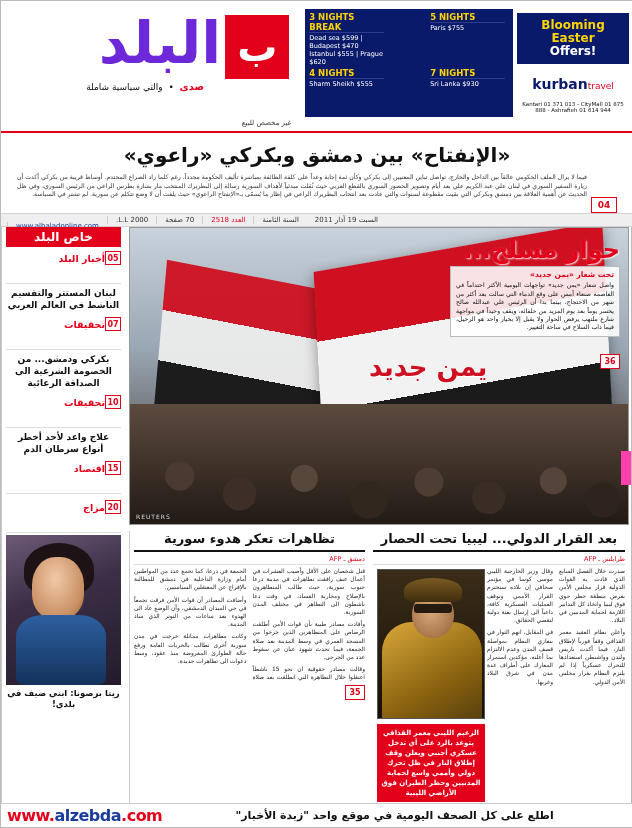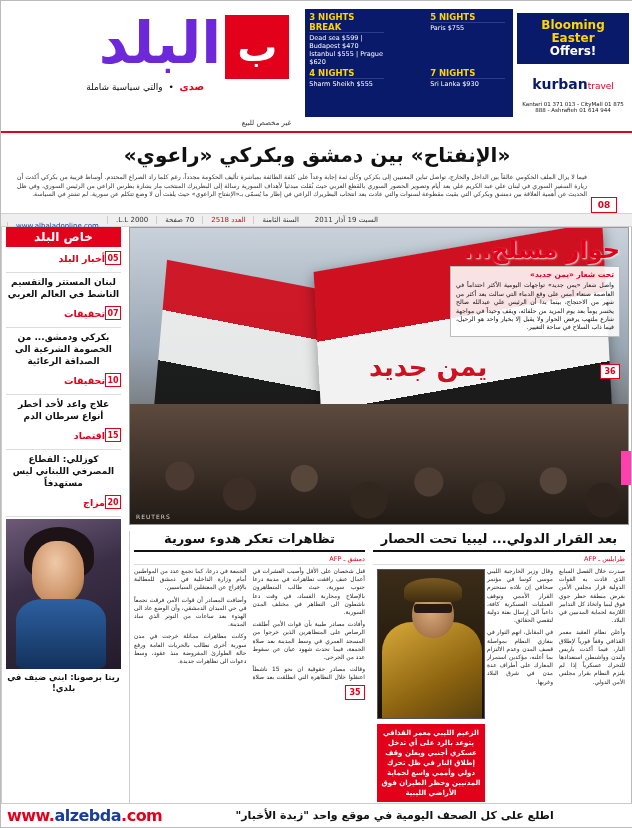--- a/index.html
+++ b/index.html
@@ -179,21 +179,21 @@
     background: #fff;
   }
   .sb-title {
     background: #e2001a; color: #fff;
     font-size: 12px; font-weight: bold;
     text-align: center; padding: 3px 0; margin-bottom: 4px;
   }
   .sb-item { margin-bottom: 6px; }
   .sb-head {
     display: flex; flex-direction: row-reverse; align-items: center;
-    border-bottom: 1px solid #ddd; padding-bottom: 7px;
+    border-bottom: 1px solid #ddd; padding-bottom: 18px;
   }
   .sb-kicker {
     color: #e2001a; font-size: 9.5px; font-weight: bold; flex: 1;
     text-align: right;
   }
   .sb-num {
     width: 16px; height: 14px; border: 1px solid #e2001a;
     color: #e2001a; font-size: 8px; font-weight: bold;
     display: flex; align-items: center; justify-content: center;
   }
@@ -288,21 +288,21 @@
     border: 1px solid #bbb;
     padding: 4px 5px;
     font-size: 6.2px; line-height: 8.4px; color: #111;
     text-align: justify;
   }
   .photo-box .bx-title {
     color: #e2001a; font-weight: bold; font-size: 7.5px; display: block;
     margin-bottom: 2px;
   }
   .photo-num {
-    position: absolute; right: 8px; top: 136px;
+    position: absolute; right: 8px; top: 126px;
     width: 20px; height: 15px; background: #fff; border: 1px solid #e2001a;
     color: #e2001a; font-size: 8px; font-weight: bold;
     display: flex; align-items: center; justify-content: center;
   }
   .photo-credit {
     position: absolute; left: 6px; bottom: 4px;
     color: #ddd; font-size: 6px; letter-spacing: 1px;
   }
 
   .lower {
@@ -448,21 +448,21 @@
             <div class="pkg-line">Sri Lanka $930</div>
           </div>
         </div>
       </div>
     </div>
   </div>
 
   <div class="headband">
     <div class="head-title">«الإنفتاح» بين دمشق وبكركي «راعوي»</div>
     <div class="head-body">
-      <div class="pagebox">08</div>
+      <div class="pagebox">04</div>
       <span>فيما لا يزال الملف الحكومي عالقاً بين الداخل والخارج، تواصل تباين المعنيين إلى بكركي وكأن ثمة إجابة وعداً على كلفة الطائفة بمباشرة تأليف الحكومة مجدداً، رغم كلما زاد الصراع المحتدم. أوساط قريبة من بكركي أكدت أن زيارة السفير السوري في لبنان علي عبد الكريم علي بعد أيام وتصوير الحضور السوري بالقطع العربي حيث نُقلت مبدئياً لأهداف السورية رسالة إلى البطريرك المنتخب مار بشارة بطرس الراعي من الرئيس السوري، وفي ظل الحديث عن أهمية العلاقة بين دمشق وبكركي التي بقيت مقطوعة لسنوات والتي عادت بعد انتخاب البطريرك الراعي في إطار ما يُسمّى بـ«الإنفتاح الراعوي» حيث يلفت أن لا وضع تتكلم عن سورية. لم تشترِ في السياسة.</span>
     </div>
   </div>
 
   <div class="infostrip">
     <div class="cell url">www.albaladonline.com</div>
     <div class="cell">2000 L.L.</div>
     <div class="cell">70 صفحة</div>
     <div class="cell red">العدد 2518</div>
     <div class="cell">السنة الثامنة</div>
@@ -496,21 +496,20 @@
           <div class="sb-num">10</div>
         </div>
         <div class="sb-text">علاج واعد لأحد أخطر أنواع سرطان الدم</div>
       </div>
 
       <div class="sb-item">
         <div class="sb-head">
           <div class="sb-kicker">اقتصاد</div>
           <div class="sb-num">15</div>
         </div>
-        <div class="sb-text">كوزللي: القطاع المصرفي اللبناني ليس مستهدفاً</div>
       </div>
 
       <div class="sb-item">
         <div class="sb-head">
           <div class="sb-kicker">مزاج</div>
           <div class="sb-num">20</div>
         </div>
         <div class="sb-photo">
           <div class="hair"></div>
           <div class="skin"></div>

